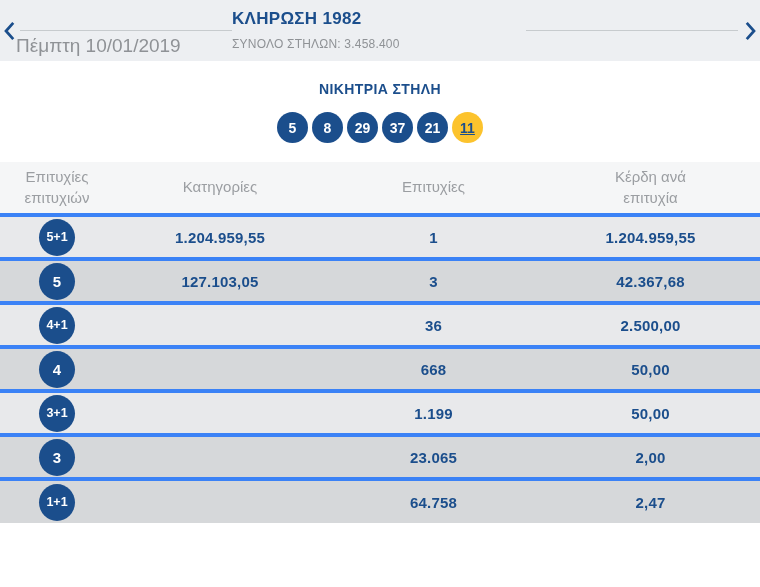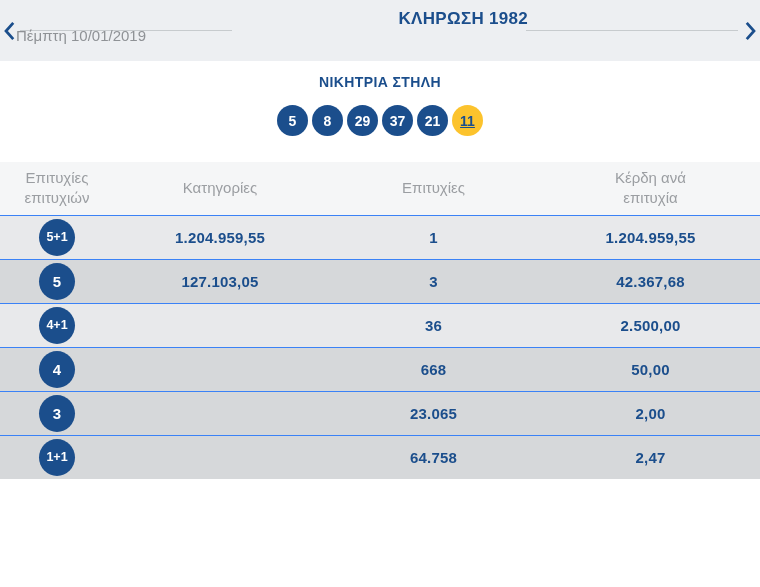--- a/index.html
+++ b/index.html
@@ -33,37 +33,37 @@
   }
   .nav-btn.prev{ left:1px; }
   .nav-btn.next{ right:1px; }
   .hline{
     position:absolute; top:30px; height:1px; background:var(--line);
   }
   .hline.left{ left:20px; width:212px; }
   .hline.right{ right:22px; width:212px; }
   .center-block{
     position:absolute; left:232px; right:232px; top:9px;
-    text-align:right;
+    text-align:left;
   }
   .draw-title{
     color:var(--navy); font-size:17px; font-weight:bold; letter-spacing:.3px;
   }
   .draw-sub{
     margin-top:8px; color:var(--muted); font-size:12px; letter-spacing:.2px;
   }
   .draw-date{
-    position:absolute; left:16px; top:27px;
-    color:var(--muted); font-size:15px;
+    position:absolute; left:16px; top:35px;
+    color:var(--muted); font-size:19px;
   }
 
   
   .winning{
     width:760px; height:101px; background:#fff;
-    padding-top:13px; text-align:center;
+    padding-top:20px; text-align:center;
   }
   .winning-title{
     color:var(--navy); font-size:14px; font-weight:bold; letter-spacing:.4px;
     margin-bottom:15px;
   }
   .balls{ display:flex; justify-content:center; gap:4px; }
   .ball{
     width:31px; height:31px; border-radius:50%;
     background:var(--navy); color:#fff;
     font-size:14px; font-weight:bold;
@@ -77,21 +77,21 @@
   }
   col.c1{ width:114px; } col.c2{ width:212px; }
   col.c3{ width:215px; } col.c4{ width:219px; }
   thead td, thead th{ height:53px; background:var(--thead-bg); }
   th{
     color:var(--th-text); font-weight:normal; font-size:15px;
     text-align:center; vertical-align:middle;
   }
   th .wrap{ display:inline-block; max-width:96px; line-height:1.35; }
   tbody td{
-    height:44px; border-top:1px solid #3b82f6;
+    height:44px; border-top:4px solid #3b82f6;
     text-align:center; vertical-align:middle;
     color:var(--navy); font-size:15px; font-weight:bold;
     letter-spacing:.2px;
   }
   tr.odd  td{ background:var(--row-light); }
   tr.even td{ background:var(--row-dark); }
   .cat-ball{
     width:36px; height:37px; border-radius:50%;
     background:var(--navy); color:#fff;
     display:inline-flex; align-items:center; justify-content:center;
@@ -106,20 +106,21 @@
   <button class="nav-btn prev">
     <svg width="13" height="20" viewBox="0 0 10 16">
       <polyline points="8,1.5 2.2,8 8,14.5" fill="none" stroke="#1B4E8C" stroke-width="2.2"></polyline>
     </svg>
   </button>
 
   <div class="hline left"></div>
 
   <div class="center-block">
     <div class="draw-title">ΚΛΗΡΩΣΗ 1982</div>
+    <div class="draw-sub">ΣΥΝΟΛΟ ΣΤΗΛΩΝ: 3.458.400</div>
   </div>
 
   <div class="hline right"></div>
 
   <button class="nav-btn next">
     <svg width="13" height="20" viewBox="0 0 10 16">
       <polyline points="2,1.5 7.8,8 2,14.5" fill="none" stroke="#1B4E8C" stroke-width="2.2"></polyline>
     </svg>
   </button>
 
@@ -171,20 +172,26 @@
         <td></td>
         <td>36</td>
         <td>2.500,00</td>
       </tr>
       <tr class="even">
         <td><span class="cat-ball">4</span></td>
         <td></td>
         <td>668</td>
         <td>50,00</td>
       </tr>
+      <tr class="odd">
+        <td><span class="cat-ball small">3+1</span></td>
+        <td></td>
+        <td>1.199</td>
+        <td>50,00</td>
+      </tr>
       <tr class="even">
         <td><span class="cat-ball">3</span></td>
         <td></td>
         <td>23.065</td>
         <td>2,00</td>
       </tr>
       <tr class="even">
         <td><span class="cat-ball small">1+1</span></td>
         <td></td>
         <td>64.758</td>

